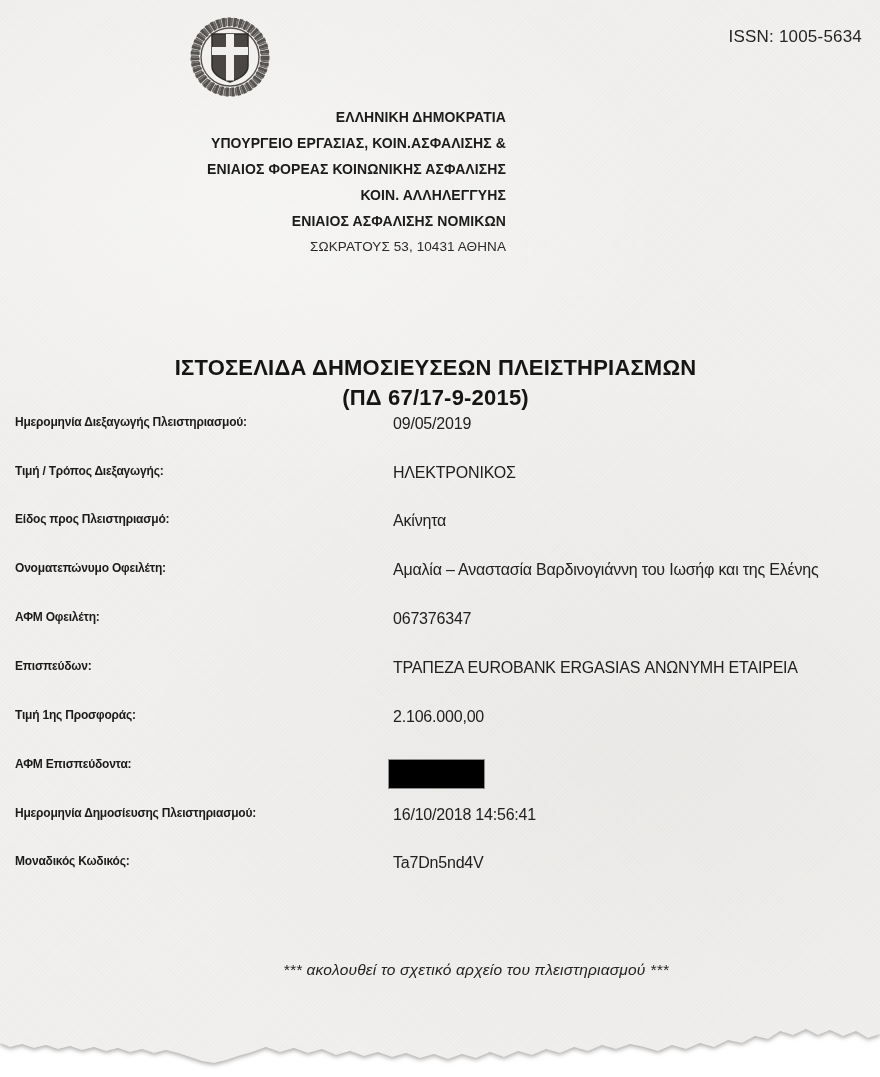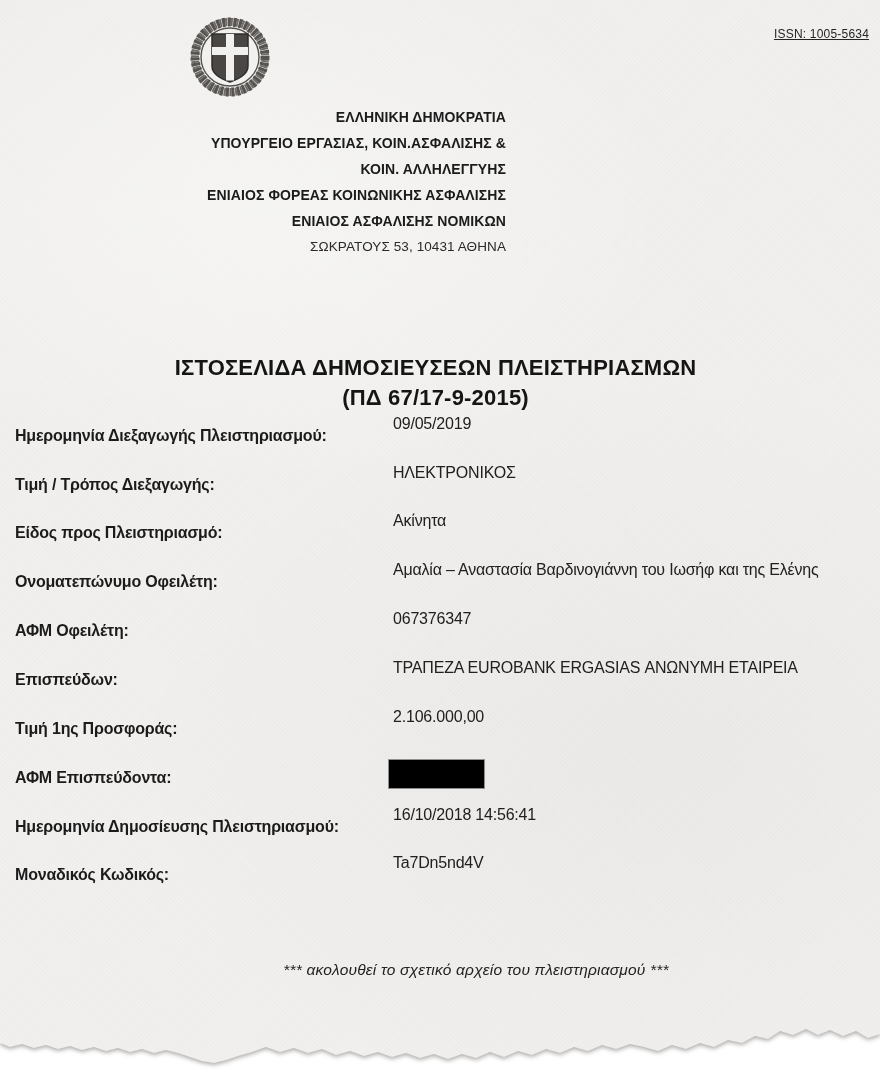--- a/index.html
+++ b/index.html
@@ -29,40 +29,40 @@
       560px 1053px, 546px 1049px, 532px 1055px, 518px 1051px, 504px 1057px, 490px 1052px,
       476px 1058px, 462px 1054px, 448px 1059px, 434px 1054px, 420px 1058px, 406px 1053px,
       392px 1057px, 378px 1052px, 364px 1056px, 350px 1051px, 336px 1055px, 322px 1049px,
       308px 1053px, 294px 1048px, 280px 1052px, 266px 1047px, 252px 1052px, 238px 1056px,
       226px 1060px, 214px 1063px, 202px 1061px, 190px 1057px, 178px 1053px, 166px 1050px,
       154px 1053px, 142px 1049px, 130px 1052px, 118px 1048px, 106px 1051px, 94px 1047px,
       82px 1050px, 70px 1046px, 58px 1049px, 46px 1045px, 34px 1048px, 22px 1044px,
       10px 1047px, 0px 1043px);
   }
   .issn{
-    position:absolute;top:27px;right:11px;
-    font-size:12px;color:#252525;letter-spacing:0.2px;text-decoration:underline;
+    position:absolute;top:27px;right:18px;
+    font-size:17px;color:#252525;letter-spacing:0.2px;
   }
   .emblem{position:absolute;left:185px;top:14px;width:90px;height:86px;}
   .org-block{
     position:absolute;left:6px;top:104px;width:458px;
     text-align:right;font-size:14px;font-weight:700;line-height:26px;
     letter-spacing:0.1px;color:#1b1b1b;padding-left:42px;
   }
   .org-line{white-space:nowrap;}
   .org-line.address{font-weight:400;font-size:13.5px;color:#2a2a2a;}
   .doc-title{
     position:absolute;left:0;top:320px;width:871px;
     text-align:center;font-weight:700;font-size:22px;line-height:30px;
     color:#151515;letter-spacing:0.2px;margin-top:33px;
   }
   .field-row{position:absolute;left:0;width:880px;height:30px;}
   .field-label{
-    position:absolute;left:15px;top:12px;
-    font-size:16px;font-weight:700;color:#1b1b1b;white-space:nowrap;
+    position:absolute;left:15px;top:0;
+    font-size:12px;font-weight:700;color:#1b1b1b;white-space:nowrap;
     letter-spacing:-0.2px;
   }
   .field-value{
     position:absolute;left:393px;top:0;
     font-size:16px;font-weight:400;color:#202020;white-space:nowrap;
     letter-spacing:-0.2px;
   }
   .redaction-box{
     position:absolute;left:388px;top:2px;width:95px;height:28px;
     background:#000000;border:1px solid #8f8f8f;
@@ -85,22 +85,22 @@
       <circle cx="45" cy="43" r="35" fill="none" stroke="#6e6b68" stroke-width="8" stroke-dasharray="2 3.6" stroke-dashoffset="2.5"></circle>
       <circle cx="45" cy="43" r="29" fill="none" stroke="#55524f" stroke-width="1.4"></circle>
       <path d="M27,20 H63 V52 Q63,62 45,68 Q27,62 27,52 Z" fill="#494644" stroke="#2e2c2a" stroke-width="1.5"></path>
       <rect x="41" y="20" width="8" height="46.5" fill="#f1f0ee"></rect>
       <rect x="27" y="33" width="36" height="8" fill="#f1f0ee"></rect>
     </svg>
 
     <div class="org-block">
       <div class="org-line">ΕΛΛΗΝΙΚΗ ΔΗΜΟΚΡΑΤΙΑ</div>
       <div class="org-line">ΥΠΟΥΡΓΕΙΟ ΕΡΓΑΣΙΑΣ, ΚΟΙΝ.ΑΣΦΑΛΙΣΗΣ &amp;</div>
+      <div class="org-line">ΕΝΙΑΙΟΣ ΦΟΡΕΑΣ ΚΟΙΝΩΝΙΚΗΣ ΑΣΦΑΛΙΣΗΣ</div>
       <div class="org-line">ΚΟΙΝ. ΑΛΛΗΛΕΓΓΥΗΣ</div>
-      <div class="org-line">ΕΝΙΑΙΟΣ ΦΟΡΕΑΣ ΚΟΙΝΩΝΙΚΗΣ ΑΣΦΑΛΙΣΗΣ</div>
       <div class="org-line">ΕΝΙΑΙΟΣ ΑΣΦΑΛΙΣΗΣ ΝΟΜΙΚΩΝ</div>
       <div class="org-line address">ΣΩΚΡΑΤΟΥΣ 53, 10431 ΑΘΗΝΑ</div>
     </div>
 
     <div class="doc-title">
       <div>ΙΣΤΟΣΕΛΙΔΑ ΔΗΜΟΣΙΕΥΣΕΩΝ ΠΛΕΙΣΤΗΡΙΑΣΜΩΝ</div>
       <div>(ΠΔ 67/17-9-2015)</div>
     </div>
 
     <div class="field-row" style="top:415px">

